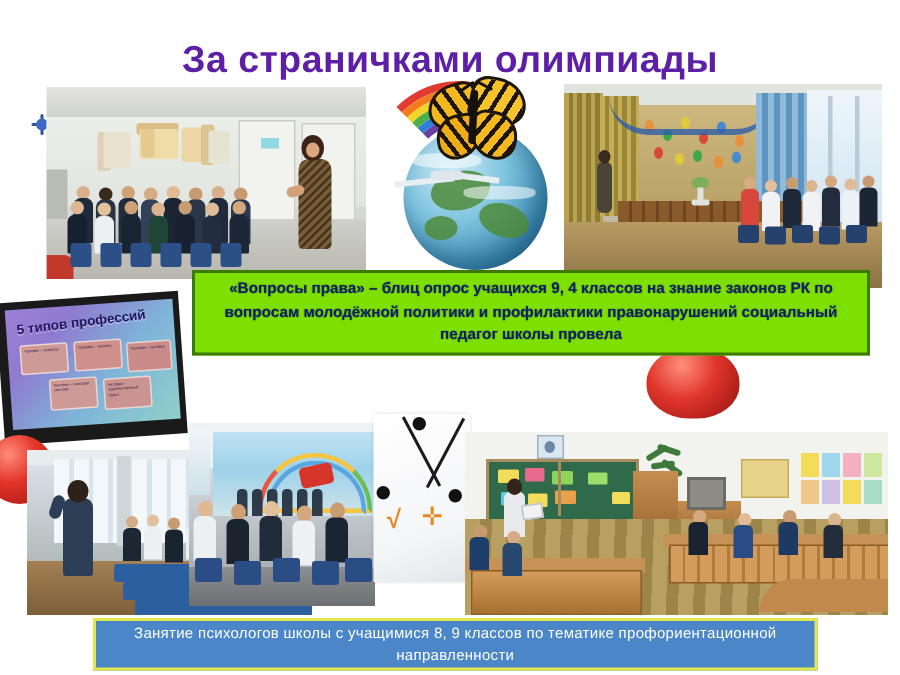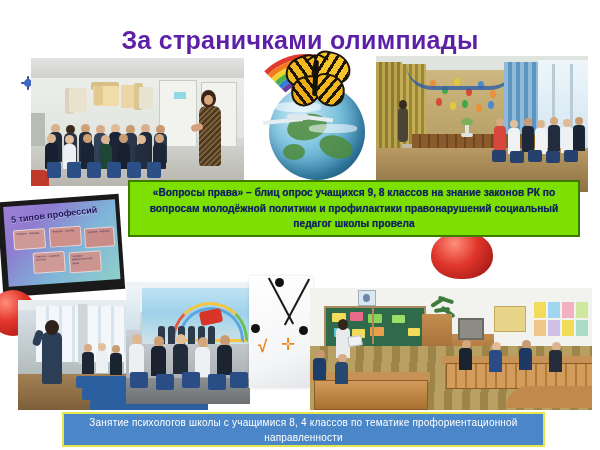--- a/index.html
+++ b/index.html
@@ -592,20 +592,20 @@
     <div class="pup" style="left:149px;top:60px;background:#1a2430;"></div>
     <div class="puph" style="left:182px;top:54px;background:#e0bb96;"></div>
     <div class="pup" style="left:179px;top:62px;background:#2a4c86;"></div>
     <div class="puph" style="left:212px;top:52px;background:#c99b71;"></div>
     <div class="pup" style="left:209px;top:60px;background:#1f3a62;"></div>
     <div class="puph" style="left:242px;top:54px;background:#dbb590;"></div>
     <div class="pup" style="left:239px;top:62px;background:#232d3c;"></div>
   </div>
 
   <div id="greenbox">
-    <p>«Вопросы права» – блиц  опрос учащихся 9, 8 классов на знание законов РК по вопросам молодёжной политики и профилактики правонарушений социальный педагог школы провела</p>
+    <p>«Вопросы права» – блиц  опрос учащихся 9, 4 классов на знание законов РК по вопросам молодёжной политики и профилактики правонарушений социальный педагог школы провела</p>
   </div>
 
   <div id="bluebox">
-    <p>Занятие психологов школы с учащимися 8, 4 классов по  тематике профориентационной направленности</p>
+    <p>Занятие психологов школы с учащимися 8, 9 классов по  тематике профориентационной направленности</p>
   </div>
 
 </div>
 
 </body></html>

